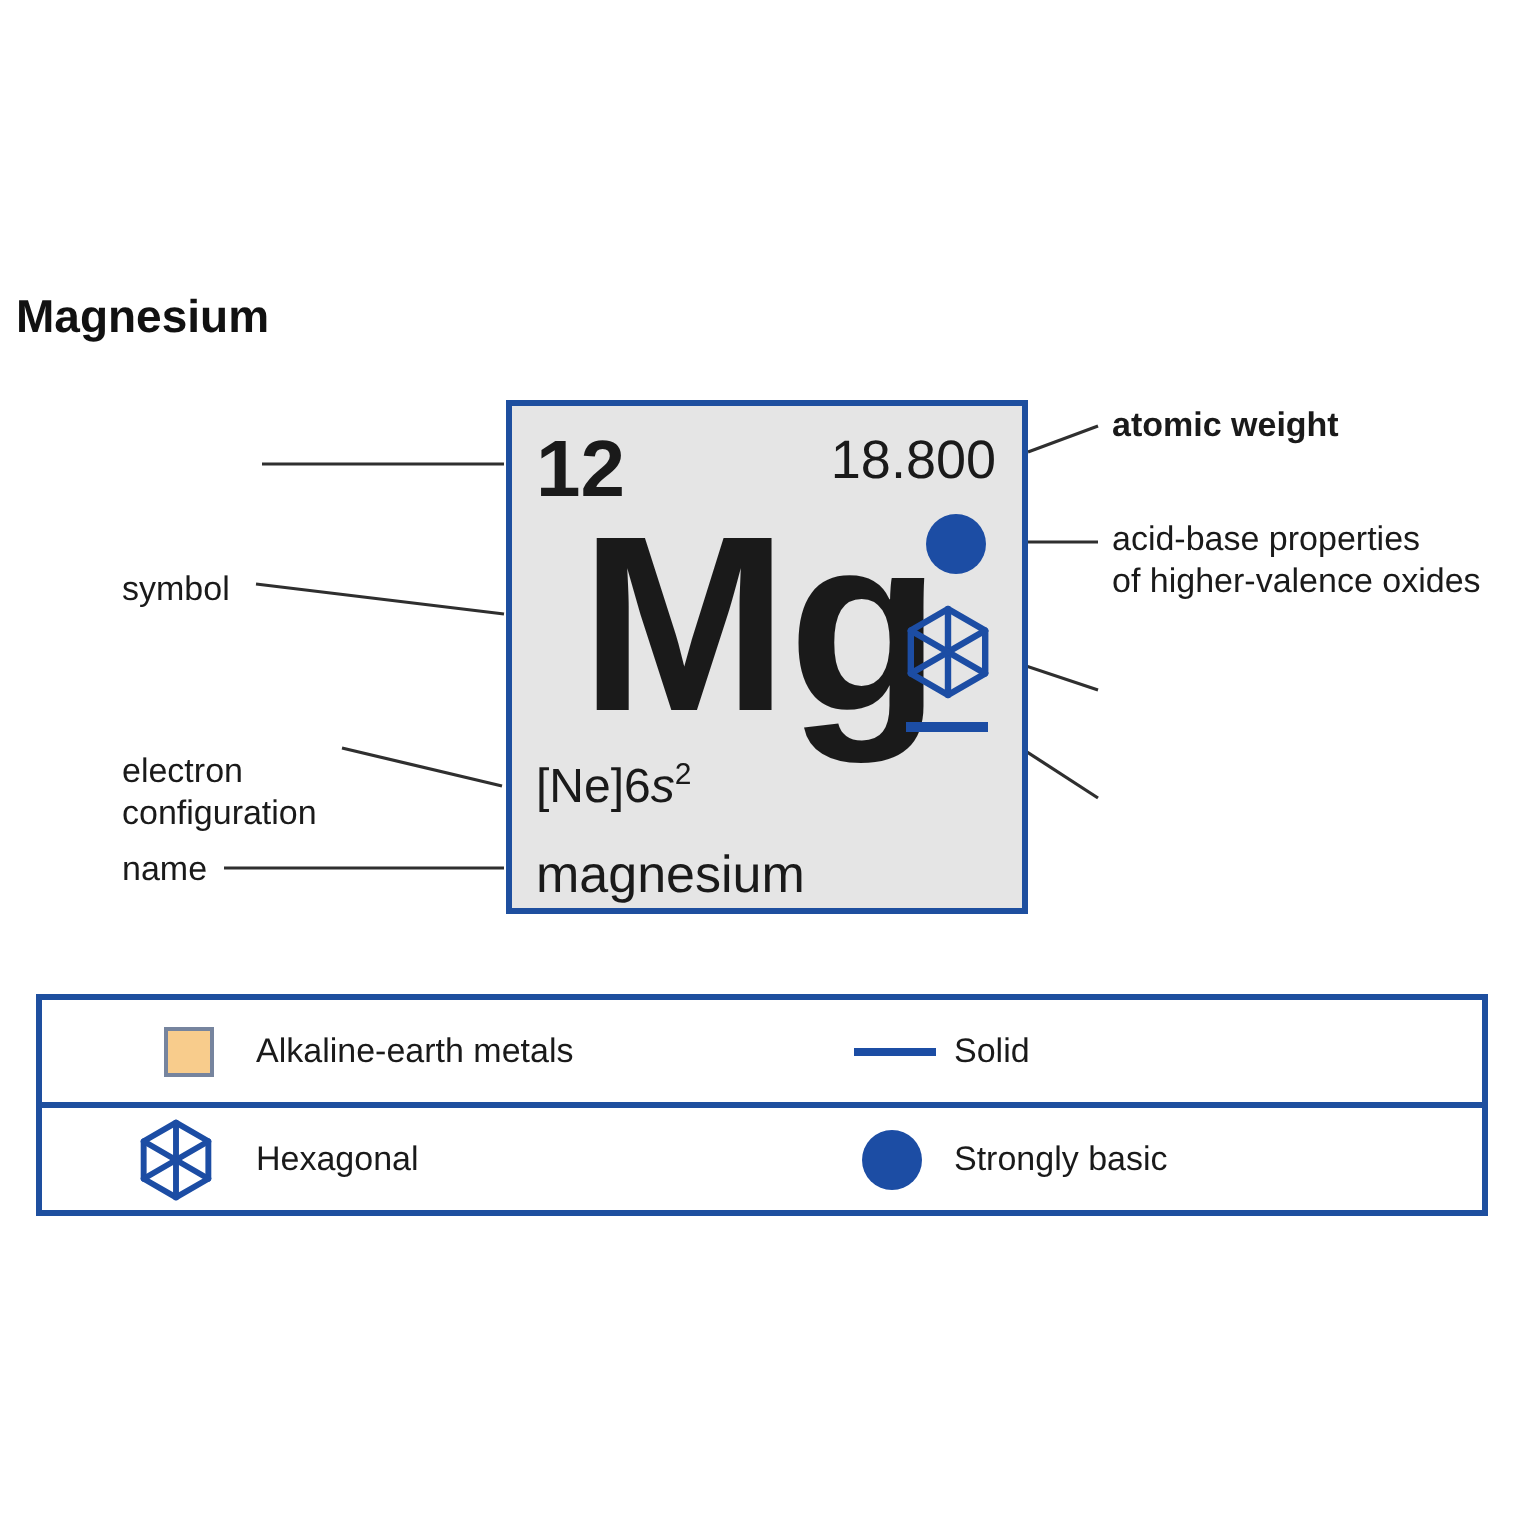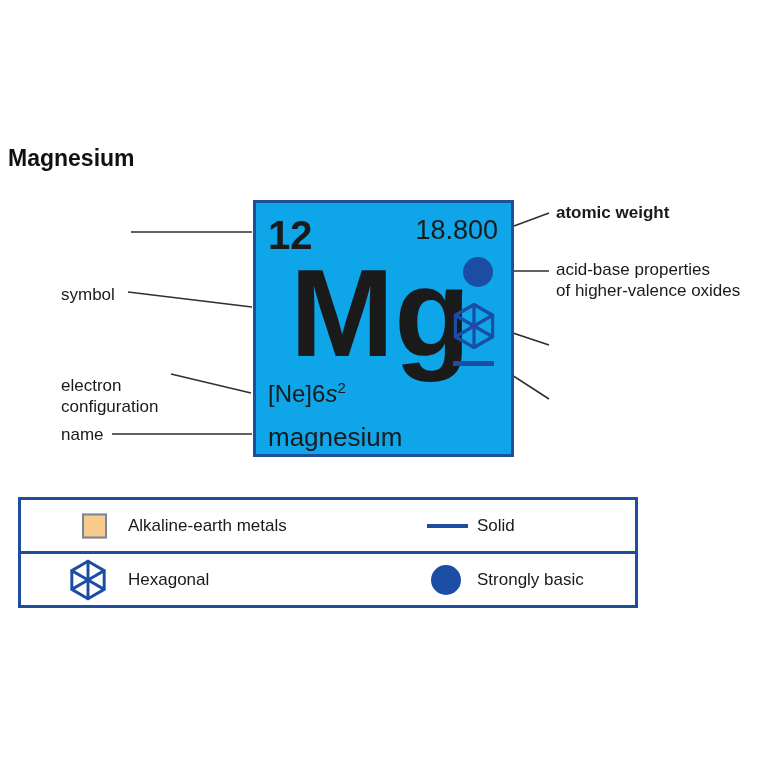--- a/index.html
+++ b/index.html
@@ -11,37 +11,37 @@
 
   
   #connectors { position:absolute; left:0; top:0; width:768px; height:768px; pointer-events:none; }
   #connectors line { stroke:#2f2f2f; stroke-width:1.6; }
 
   
   .callout { position:absolute; font-size:17px; line-height:21px; white-space:pre-line; color:#1a1a1a; }
 
   
   .element-card { position:absolute; left:253px; top:200px; width:261px; height:257px;
-    background:#0ea5e9; border:3px solid #1E4F9F; }
+    background:#e5e5e5; border:3px solid #1E4F9F; }
   .atomic-number { position:absolute; left:12px; top:10px; font-size:40px; font-weight:bold; }
   .atomic-weight { position:absolute; right:13px; top:12px; font-size:27px; }
   .element-symbol { position:absolute; left:6px; top:47px; font-size:125px; font-weight:bold; line-height:1;margin-left:28px; }
   .electron-config { position:absolute; left:12px; top:177px; font-size:24px; }
   .electron-config .orb { font-style:italic; }
   .electron-config sup { font-size:15px; vertical-align:baseline; position:relative; top:-9px; }
   .element-name { position:absolute; left:12px; top:219px; font-size:26px; }
 
   .dot { position:absolute; border-radius:50%; background:#1C4DA4; }
   .card-dot { left:207px; top:54px; width:30px; height:30px; }
   .state-bar { position:absolute; left:197px; top:158px; width:41px; height:5px; background:#1C4DA4; }
   .hex-icon { position:absolute; }
   .card-hex { left:195px; top:98px; }
 
   
-  .legend { position:absolute; left:18px; top:497px; width:620px; height:111px;
+  .legend { position:absolute; left:18px; top:497px; width:726px; height:111px;
     background:#fff; border:3px solid #1E4F9F; }
   .legend-row { position:relative; width:100%; height:51px; }
   .legend-divider { width:100%; height:3px; background:#1E4F9F; }
   .legend-row .vcenter { position:absolute; top:50%; transform:translateY(-50%); }
   .legend-label { font-size:17px; color:#1a1a1a; }
   .swatch { left:61px; width:25px; height:25px; background:#F8CC8C; border:2px solid #76849E; }
   .legend-line { left:406px; width:41px; height:4px; background:#1C4DA4; }
   .legend-dot { left:410px; width:30px; height:30px; }
   .legend-hex { left:47px; }
   .lab-a { left:107px; } .lab-b { left:456px; }

